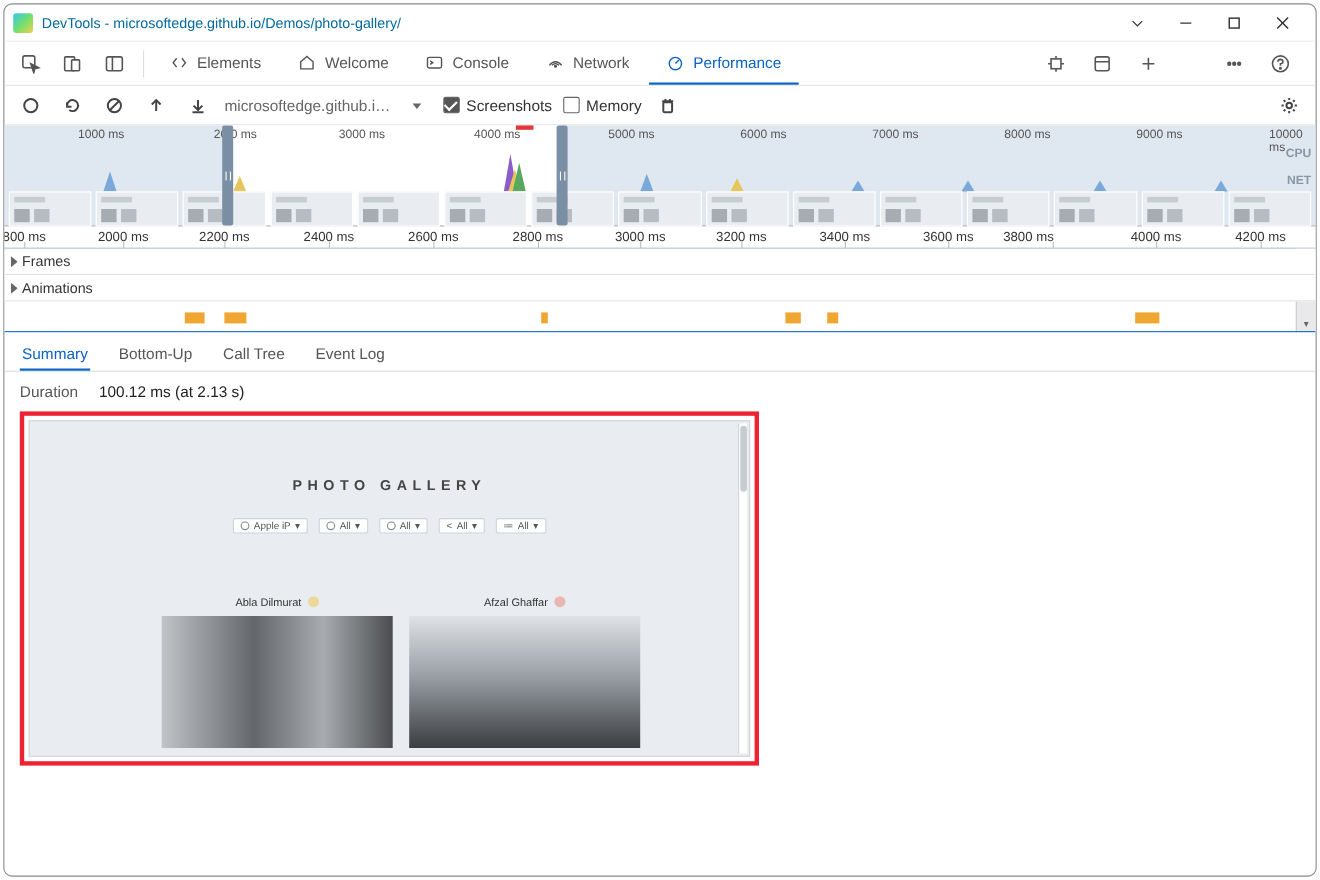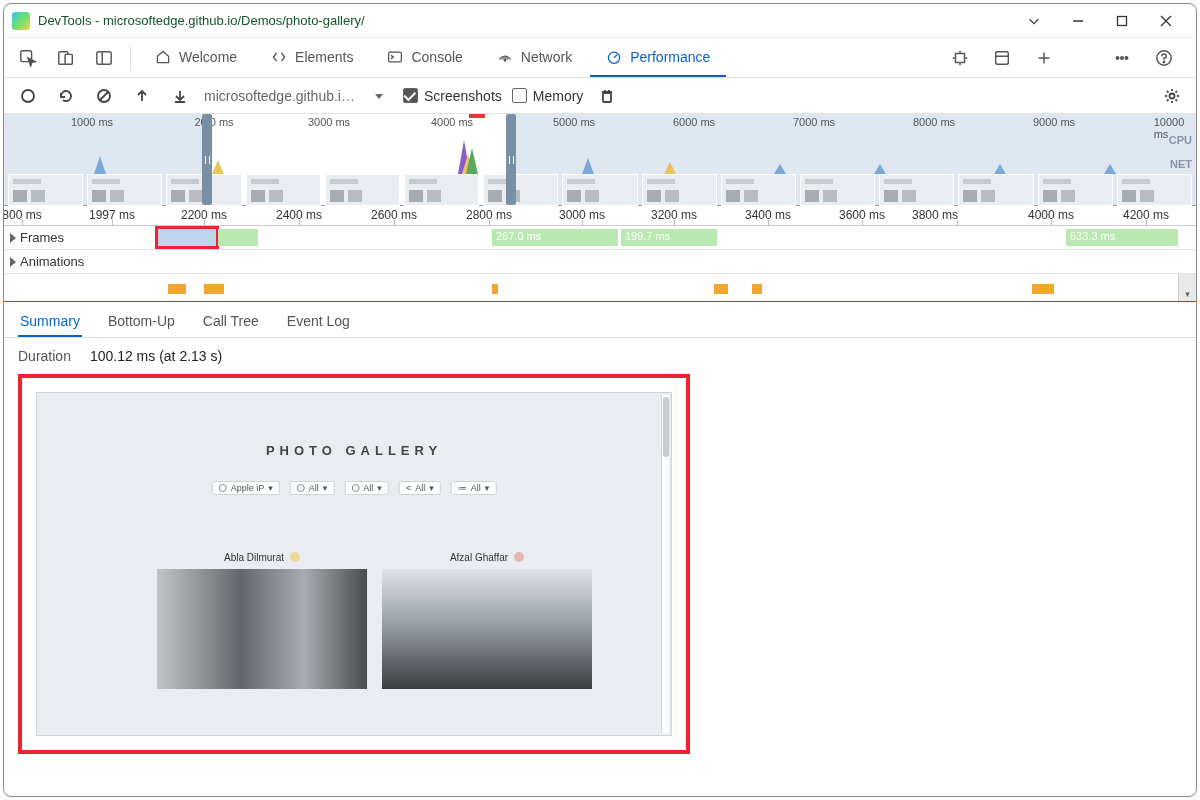--- a/index.html
+++ b/index.html
@@ -2,21 +2,21 @@
 <html><head>
 <meta charset="utf-8">
 <style>
   * { box-sizing: border-box; margin: 0; padding: 0; font-family: "Segoe UI", Arial, sans-serif; }
   body { width: 1200px; height: 800px; background: #fff; overflow: hidden; }
   .window { width: 1194px; height: 794px; margin: 3px; border: 1px solid #888; border-radius: 8px; background: #fff; display: flex; flex-direction: column; overflow: hidden; }
 
   
   .titlebar { height: 34px; display: flex; align-items: center; padding: 0 8px; border-bottom: 1px solid #eee; }
   .titlebar .app-icon { width: 18px; height: 18px; background: linear-gradient(135deg,#3ac5f3 0%,#6ee06e 50%,#f2d24a 100%); border-radius: 3px; margin-right: 8px; }
-  .titlebar .title { font-size: 13px; color: #14532d; flex: 0 0 auto; }
+  .titlebar .title { font-size: 13px; color: #0369a1; flex: 0 0 auto; }
   .titlebar .spacer { flex: 1; }
   .winbtn { width: 44px; height: 30px; display:flex; align-items:center; justify-content:center; color:#333; }
   .winbtn.chev svg { width:14px; height:14px; }
   .winbtn svg { width:12px; height:12px; stroke:#333; stroke-width:1.3; fill:none; }
 
   
   .tabsrow { height: 40px; display:flex; align-items:center; padding: 0 6px; border-bottom: 1px solid #e3e3e3; gap:2px;}
   .tbtn { width:36px; height:36px; display:flex; align-items:center; justify-content:center; color:#555; border-radius:4px;}
   .tbtn svg { width:18px; height:18px; stroke:#555; fill:none; stroke-width:1.6; }
   .vsep { width:1px; height:24px; background:#ddd; margin:0 6px; }
@@ -78,21 +78,21 @@
   
   .dtabs { height:36px; display:flex; align-items:flex-end; gap:24px; padding:0 14px; border-bottom:1px solid #ddd; font-size:14px;}
   .dtab { padding:8px 2px 6px 2px; color:#555; border-bottom:2px solid transparent;}
   .dtab.active { color:#0b63c4; border-bottom:2px solid #0b63c4;}
 
   
   .details { padding:10px 14px 14px 14px; flex:1; overflow:auto;}
   .details h3 { font-size:15px; font-weight:400; color:#222; margin-bottom:10px;}
   .kv { font-size:14px; color:#222;}
   .kv .k { color:#555; display:inline-block; width:68px;}
-  .shotwrap { margin-top:10px; width:672px; height:380px; border:4px solid #e23; padding:14px; background:#fff;}
+  .shotwrap { margin-top:10px; width:672px; height:322px; border:4px solid #e23; padding:4px; background:#fff;}
   .shot { width:100%; height:100%; background:#e9edf1; position:relative; border:1px solid #cfd3d7;}
   .shot .sb { position:absolute; right:2px; top:2px; bottom:2px; width:8px; background:#fff; border-left:1px solid #d0d4d8;}
   .shot .sb::before { content:""; position:absolute; top:2px; left:1px; width:6px; height:60px; background:#c7ccd1; border-radius:3px;}
   .shot h4 { position:absolute; top:50px; left:50%; transform:translateX(-50%); letter-spacing:5px; font-size:13px; font-weight:700; color:#444;}
   .shot .filters { position:absolute; top:88px; left:50%; transform:translateX(-50%); display:flex; gap:10px; font-size:9px; color:#555;}
   .pill { border:1px solid #cfd3d7; border-radius:2px; padding:1px 6px; display:flex; align-items:center; gap:4px; background:#fdfefe;}
   .pill .ic { width:8px; height:8px; border:1px solid #888; border-radius:50%;}
   .card { position:absolute; width:210px; }
   .card .nm { font-size:10px; color:#333; text-align:center; margin-bottom:6px; position:relative;}
   .card .dot { display:inline-block; width:10px; height:10px; border-radius:50%; margin-left:6px; position:relative; top:1px;}
@@ -147,30 +147,30 @@
       </div>
     <div class="tbtn">
         <svg viewBox="0 0 20 20">
           <rect x="2" y="3" width="16" height="14" rx="2"></rect>
           <line x1="8" y1="3" x2="8" y2="17"></line>
         </svg>
       </div>
     <div class="vsep"></div>
     <div class="tab">
         <svg viewBox="0 0 20 20">
-          <path d="M3 9 L10 3 L17 9 V17 H3 Z"></path>
-        </svg>
-        <span>Welcome</span>
-      </div>
-    <div class="tab">
-        <svg viewBox="0 0 20 20">
           <polyline points="7,5 3,10 7,15"></polyline>
           <polyline points="13,5 17,10 13,15"></polyline>
         </svg>
         <span>Elements</span>
+      </div>
+    <div class="tab">
+        <svg viewBox="0 0 20 20">
+          <path d="M3 9 L10 3 L17 9 V17 H3 Z"></path>
+        </svg>
+        <span>Welcome</span>
       </div>
     <div class="tab">
         <svg viewBox="0 0 20 20">
           <rect x="2" y="4" width="16" height="12" rx="2"></rect>
           <polyline points="5,8 8,10 5,12"></polyline>
         </svg>
         <span>Console</span>
       </div>
     <div class="tab">
         <svg viewBox="0 0 20 20">
@@ -366,21 +366,21 @@
           <div class="p2"></div>
         </div>
     </div>
     <div class="ov-handle" style="left:198px"></div>
     <div class="ov-handle" style="left:502px"></div>
   </div>
 
   <div class="ruler">
     <span style="left:18px">800 ms</span>
       <div class="tick" style="left:18px"></div>
-    <span style="left:108px">1997 ms</span>
+    <span style="left:108px">2000 ms</span>
       <div class="tick" style="left:108px"></div>
     <span style="left:200px">2200 ms</span>
       <div class="tick" style="left:200px"></div>
     <span style="left:295px">2400 ms</span>
       <div class="tick" style="left:295px"></div>
     <span style="left:390px">2600 ms</span>
       <div class="tick" style="left:390px"></div>
     <span style="left:485px">2800 ms</span>
       <div class="tick" style="left:485px"></div>
     <span style="left:578px">3000 ms</span>
@@ -403,33 +403,20 @@
     <div class="tracks-border"></div>
     <div class="scroll-stub">
         <div class="up">▴</div>
         <div class="dn">▾</div>
       </div>
 
     <div class="trackhead" style="top:0">
         <span class="tri"></span>
         <span>Frames</span>
       </div>
-    <div class="frames-lane" style="top:0">
-      <div class="fbar sel" style="left:154px; width:58px;"></div>
-      <div class="fbar" style="left:214px; width:40px;"></div>
-      <div class="fbar" style="left:488px; width:126px;">
-          <span class="lbl">267.0 ms</span>
-        </div>
-      <div class="fbar" style="left:617px; width:96px;">
-          <span class="lbl">199.7 ms</span>
-        </div>
-      <div class="fbar" style="left:1062px; width:112px;">
-          <span class="lbl">633.3 ms</span>
-        </div>
-    </div>
 
     <div class="trackhead" style="top:24px">
         <span class="tri"></span>
         <span>Animations</span>
       </div>
 
     <div class="int-lane" style="top:56px">
       <div class="ibar" style="left:164px; width:18px;"></div>
       <div class="ibar" style="left:200px; width:20px;"></div>
       <div class="ibar" style="left:488px; width:6px;"></div>

